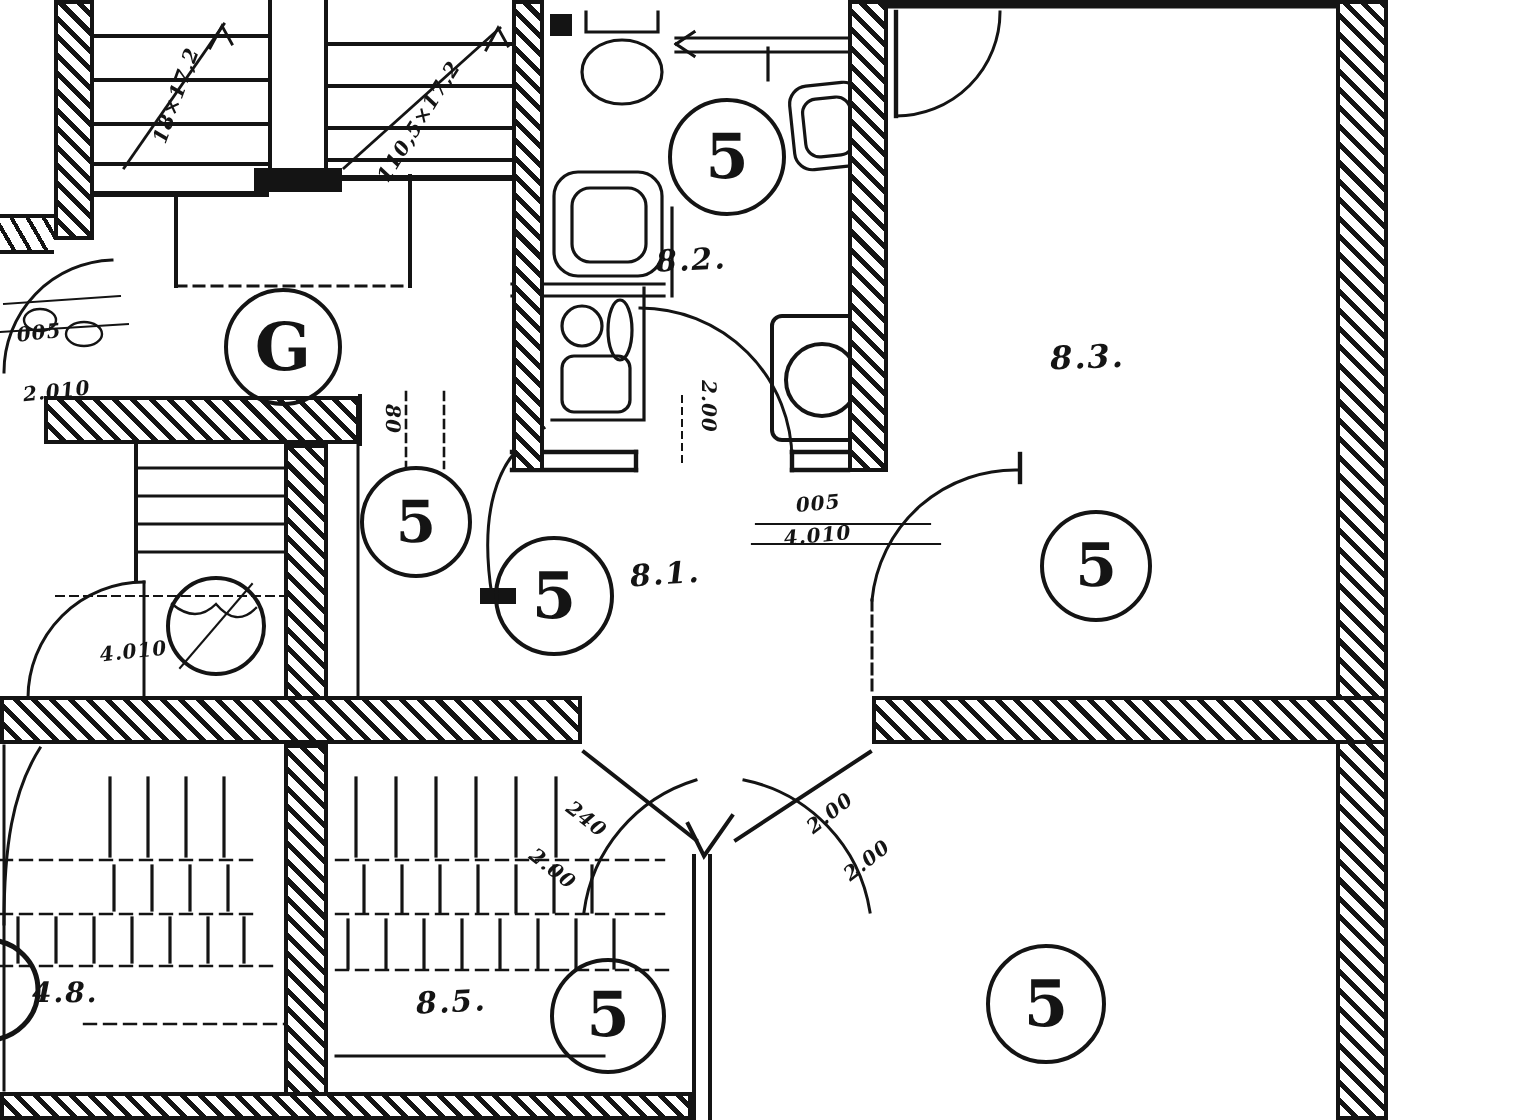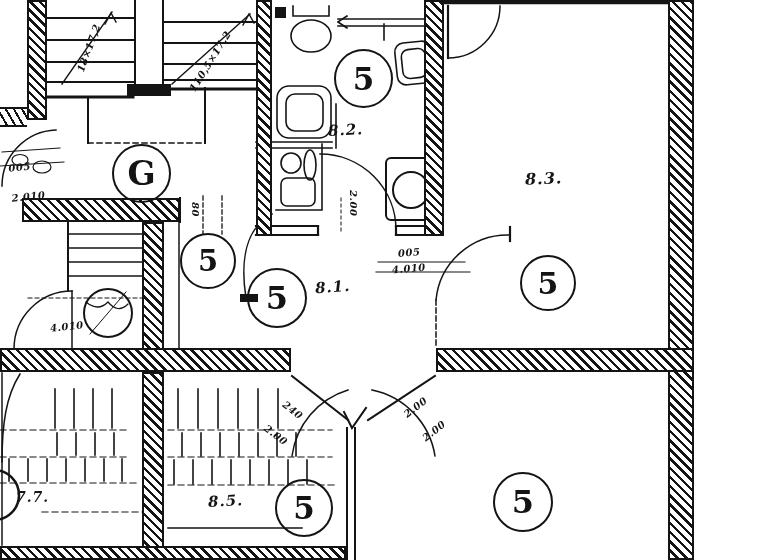--- a/index.html
+++ b/index.html
@@ -192,21 +192,21 @@
   <div class="circ" style="left:180px;top:233px;width:52px;height:52px;font-size:29px">5</div>
   <div class="circ" style="left:247px;top:268px;width:56px;height:56px;font-size:32px">5</div>
   <div class="circ" style="left:520px;top:255px;width:52px;height:52px;font-size:30px">5</div>
   <div class="circ" style="left:275px;top:479px;width:54px;height:54px;font-size:31px">5</div>
   <div class="circ" style="left:493px;top:472px;width:56px;height:56px;font-size:32px">5</div>
 
   <div class="hand" style="left:315px;top:278px;font-size:15px;transform:rotate(-4deg)">8.1.</div>
   <div class="hand" style="left:328px;top:121px;font-size:15px;transform:rotate(-3deg)">8.2.</div>
   <div class="hand" style="left:525px;top:169px;font-size:16px;transform:rotate(-2deg)">8.3.</div>
   <div class="hand" style="left:208px;top:492px;font-size:15px;transform:rotate(-3deg)">8.5.</div>
-  <div class="hand" style="left:16px;top:489px;font-size:14px">7.7.</div>
+  <div class="hand" style="left:16px;top:489px;font-size:14px">4.8.</div>
 
   <div class="dim" style="left:10px;top:142px;transform:rotate(-6deg)">
     <div>005</div>
     <div>2.010</div>
   </div>
   <div class="dim" style="left:50px;top:322px;transform:rotate(-6deg)">4.010</div>
   <div class="dim" style="left:200px;top:202px;transform:rotate(90deg);transform-origin:left top">80</div>
   <div class="dim" style="left:358px;top:190px;transform:rotate(90deg);transform-origin:left top">2.00</div>
   <div class="dim" style="left:398px;top:248px;transform:rotate(-5deg)">005</div>
   <div class="dim" style="left:392px;top:264px;transform:rotate(-5deg)">4.010</div>

